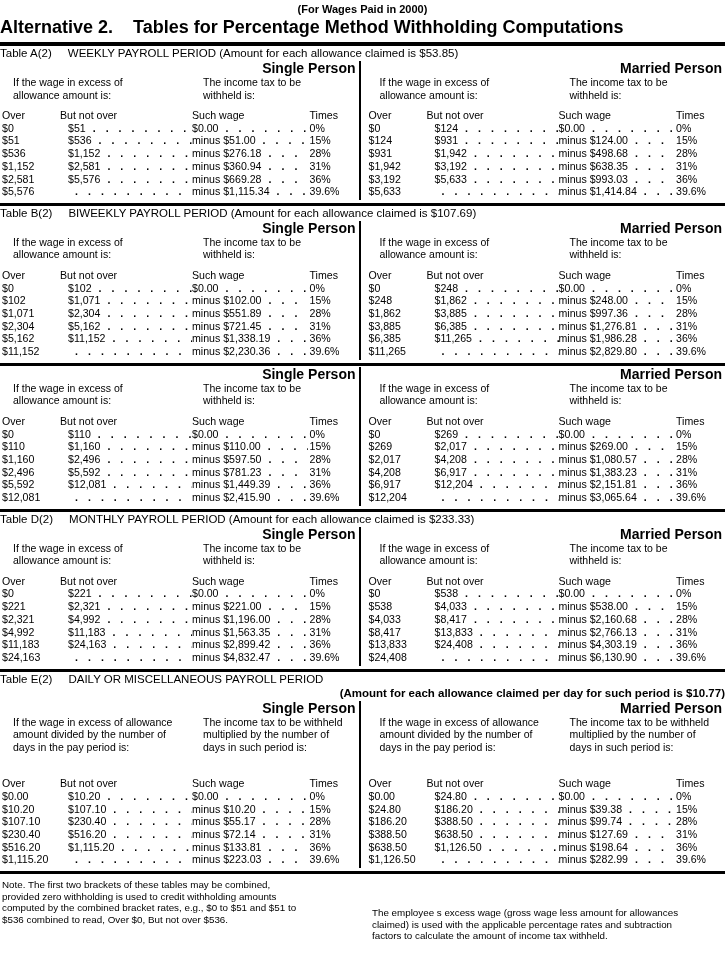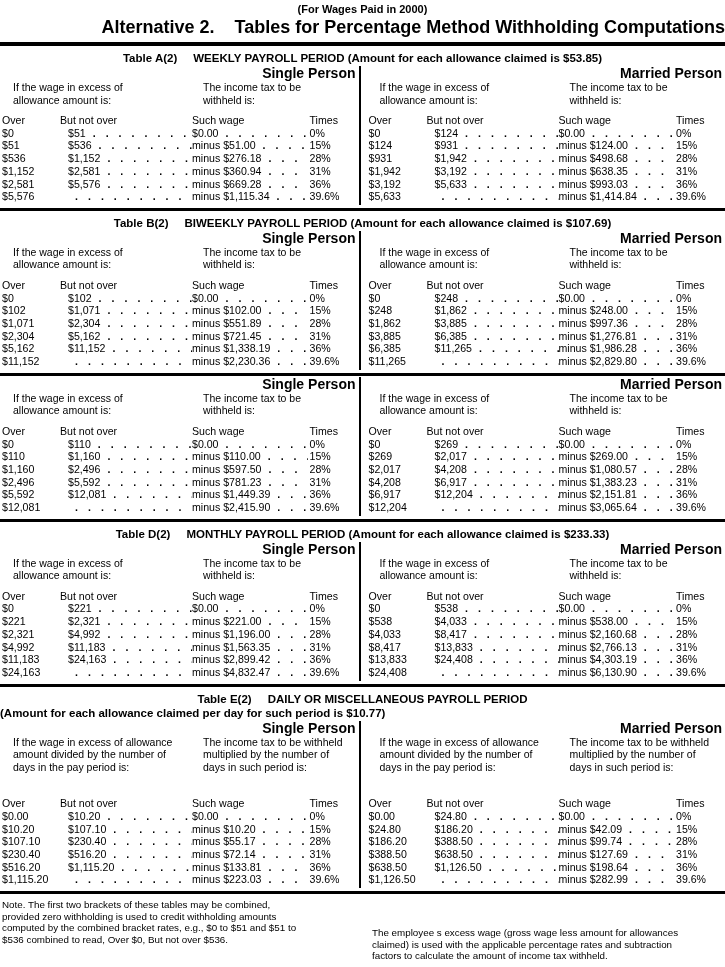--- a/index.html
+++ b/index.html
@@ -2,29 +2,29 @@
 <html><head>
 <meta charset="utf-8">
 <style>
   * { box-sizing: border-box; }
   html,body { margin:0; padding:0; background:#fff; }
   body {
     width:725px; height:967px; overflow:hidden;
     font-family:"Liberation Sans", sans-serif; color:#000;
   }
   .hdr-sub { text-align:center; font-weight:bold; font-size:11px; padding-top:3px; line-height:13px; }
-  .hdr-title { text-align:right; font-weight:bold; font-size:18px; line-height:21px; padding:1px 0 4px; }
+  .hdr-title { text-align:left; font-weight:bold; font-size:18px; line-height:21px; padding:1px 0 4px; }
   .hdr-title .t-prefix { margin-right:20px; }
   .rule { height:3px; background:#000; }
   .rule-thick { height:4px; }
 
   .wtable { padding-bottom:3px; }
-  .ttl { text-align:center; font-weight:bold; font-size:11.5px; line-height:14px; padding-top:5px; }
+  .ttl { text-align:left; font-weight:normal; font-size:11.5px; line-height:14px; }
   .tname { margin-right:16px; }
-  .ttl2 { text-align:left; font-weight:bold; font-size:11.5px; line-height:14px; }
+  .ttl2 { text-align:right; font-weight:bold; font-size:11.5px; line-height:14px; }
 
   .halves { display:flex; margin-top:1px; }
   .half { flex:1; min-width:0; padding:0 3px 2px 2px; }
   .half-single { border-right:2px solid #000; }
   .half-married { padding-left:8px; }
 
   .ptitle { text-align:right; font-weight:bold; font-size:14px; line-height:14px; }
   .conds { display:flex; font-size:10.5px; line-height:12.5px; margin-top:1px;margin-left:11px; }
   .cond { white-space:pre-line; }
   .cond-l { width:190px; }
@@ -982,21 +982,21 @@
     <span class="c4">0%</span>
   </div>
 
   <div class="row">
     <span class="c1">$24.80</span>
     <span class="c2">
                 <span class="v">$186.20</span>
                 <span class="lead"></span>
               </span>
     <span class="c3">
-                <span class="v">minus $42.09</span>
+                <span class="v">minus $39.38</span>
                 <span class="lead"></span>
               </span>
     <span class="c4">15%</span>
   </div>
 
   <div class="row">
     <span class="c1">$186.20</span>
     <span class="c2">
                 <span class="v">$388.50</span>
                 <span class="lead"></span>

